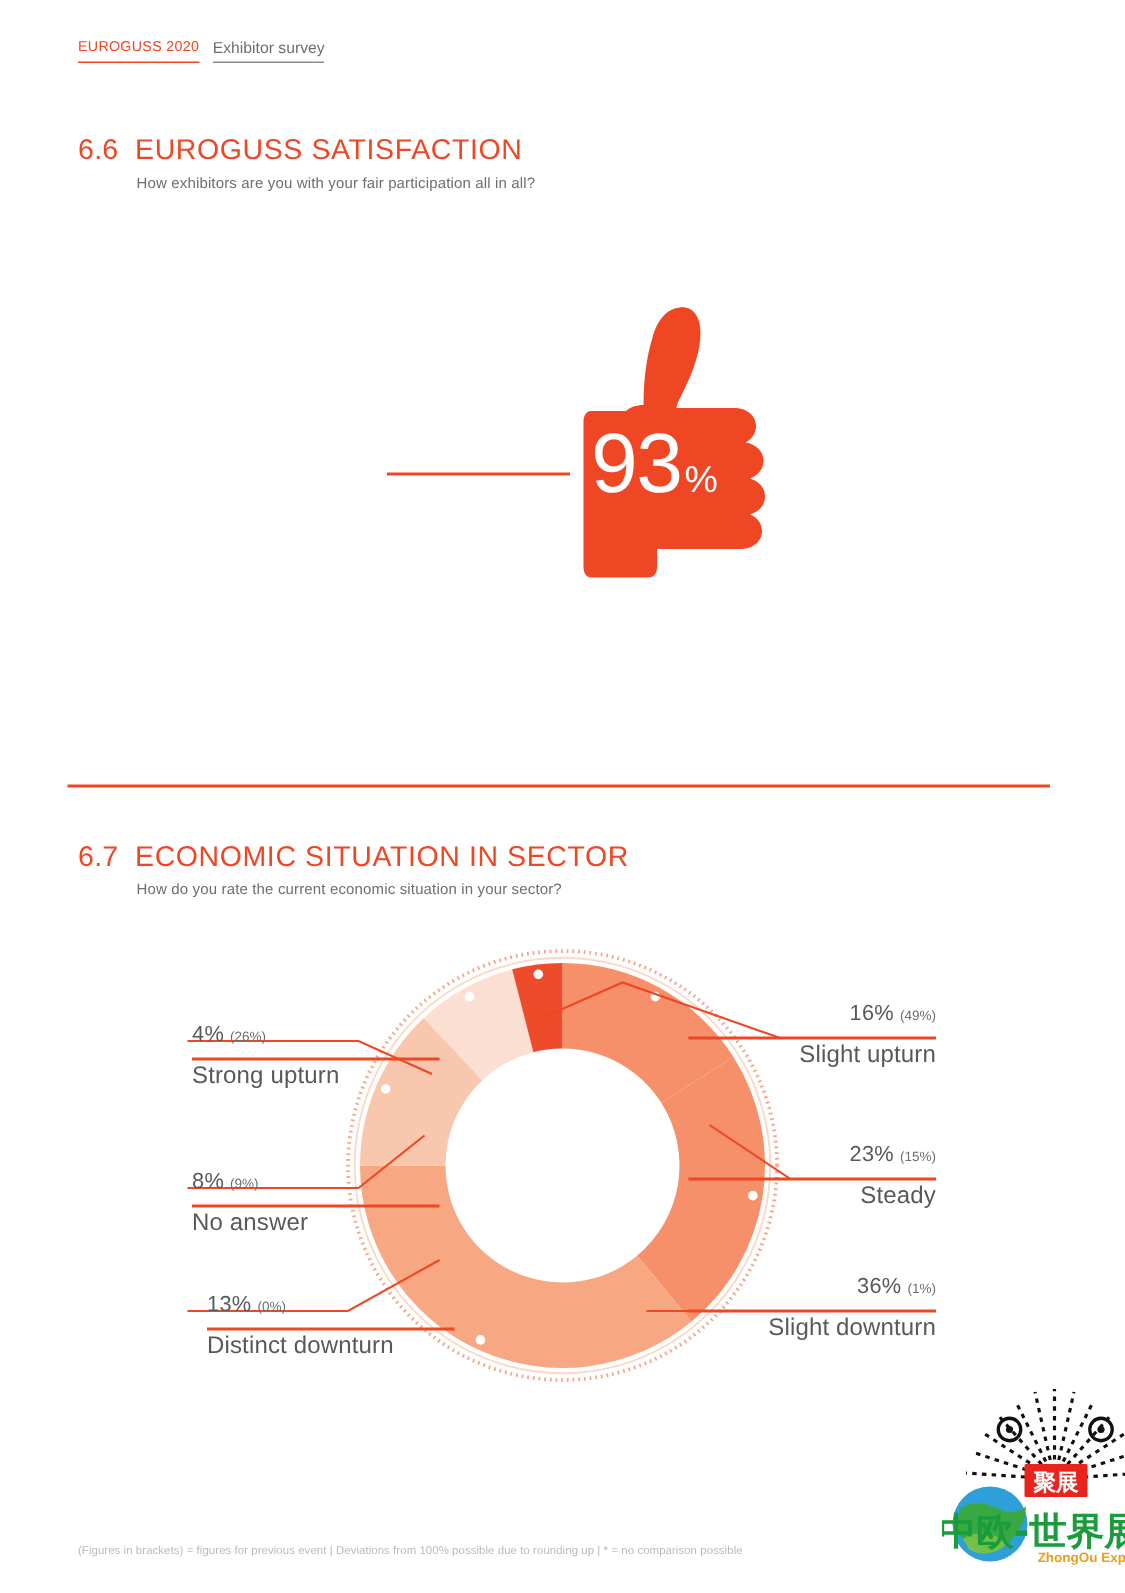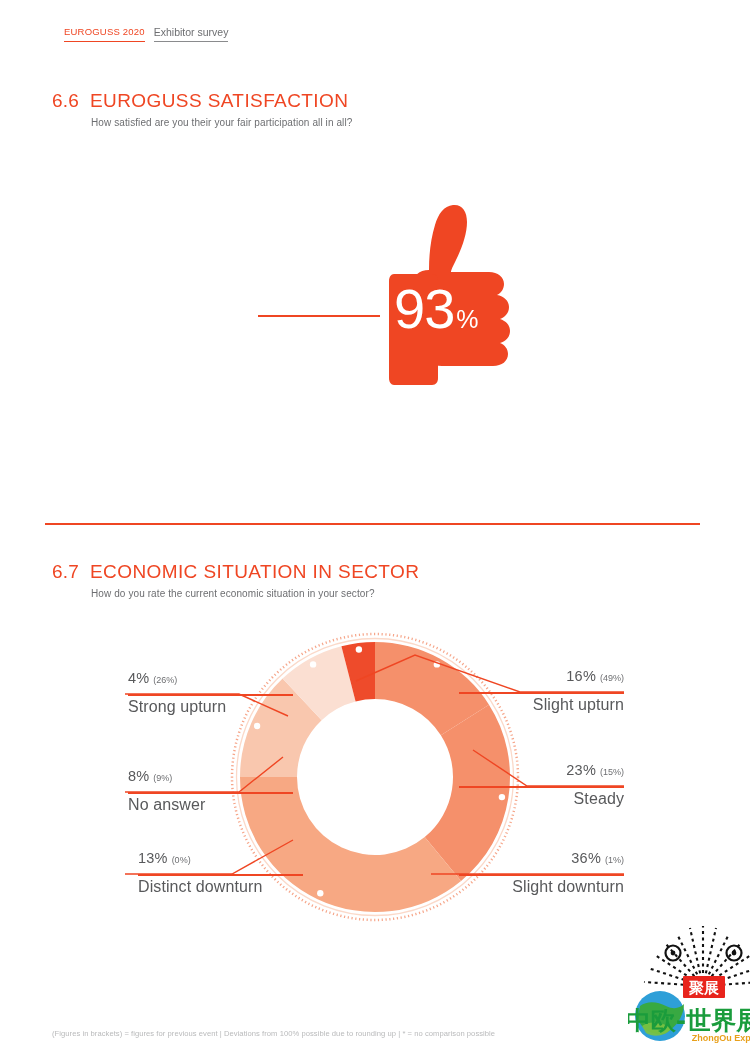--- a/index.html
+++ b/index.html
@@ -18,21 +18,20 @@
   .page { position: relative; width: 750px; height: 1062px; }
 
   
   .doc-header {
     position: absolute;
     left: 52px;
     top: 26px;
     display: flex;
     align-items: flex-end;
     gap: 9px;
-    margin-left: 12px;
   }
   .brand-tag {
     font-size: 9.5px;
     letter-spacing: 0.2px;
     color: #ef4623;
     padding-bottom: 3px;
     border-bottom: 1.6px solid #ef4623;
     line-height: 12px;
   }
   .survey-tag {
@@ -160,21 +159,21 @@
     background: #ef4623;
     margin: 2px 0 3px 0;
     width: 100%;
   }
   .callout .cap {
     font-size: 16px;
     color: #58595b;
     letter-spacing: 0.1px;
     line-height: 16px;
   }
-  .callout.left { text-align: left; }
+  .callout.left { text-align: left; margin-top: 12px; }
   .callout.right { text-align: right; }
 
   
   .footnote {
     position: absolute;
     left: 52px;
     top: 1029px;
     font-size: 7.6px;
     color: #b9babb;
     letter-spacing: 0.05px;
@@ -200,21 +199,21 @@
   <div class="doc-header">
     <span class="brand-tag">EUROGUSS 2020</span>
     <span class="survey-tag">Exhibitor survey</span>
   </div>
 
   <div class="section" style="top:90px;">
     <div class="sec-title-row">
       <span class="sec-num">6.6</span>
       <span class="sec-name">EUROGUSS SATISFACTION</span>
     </div>
-    <div class="sec-sub">How satisfied are you their your fair participation all in all?</div>
+    <div class="sec-sub">How exhibitors are you with your fair participation all in all?</div>
   </div>
 
   <div class="thumb-wrap">
     <svg width="130" height="195" viewBox="0 0 130 195" xmlns="http://www.w3.org/2000/svg" aria-hidden="true">
       <path d="M41 72 C41 55 43 40 47 27 C50 16 56 8 65 7 C74 6 79 13 79 24
                C79 36 74 50 68 62 C65 68 63 72 63 74
                L101 74 C110 74 116 79 116 86 C116 91 113 95 109 97
                C116 98 121 103 121 109 C121 115 117 119 112 121
                C118 123 122 127 122 133 C122 139 118 143 112 145
                C117 147 120 151 120 156 C120 163 114 168 105 168

